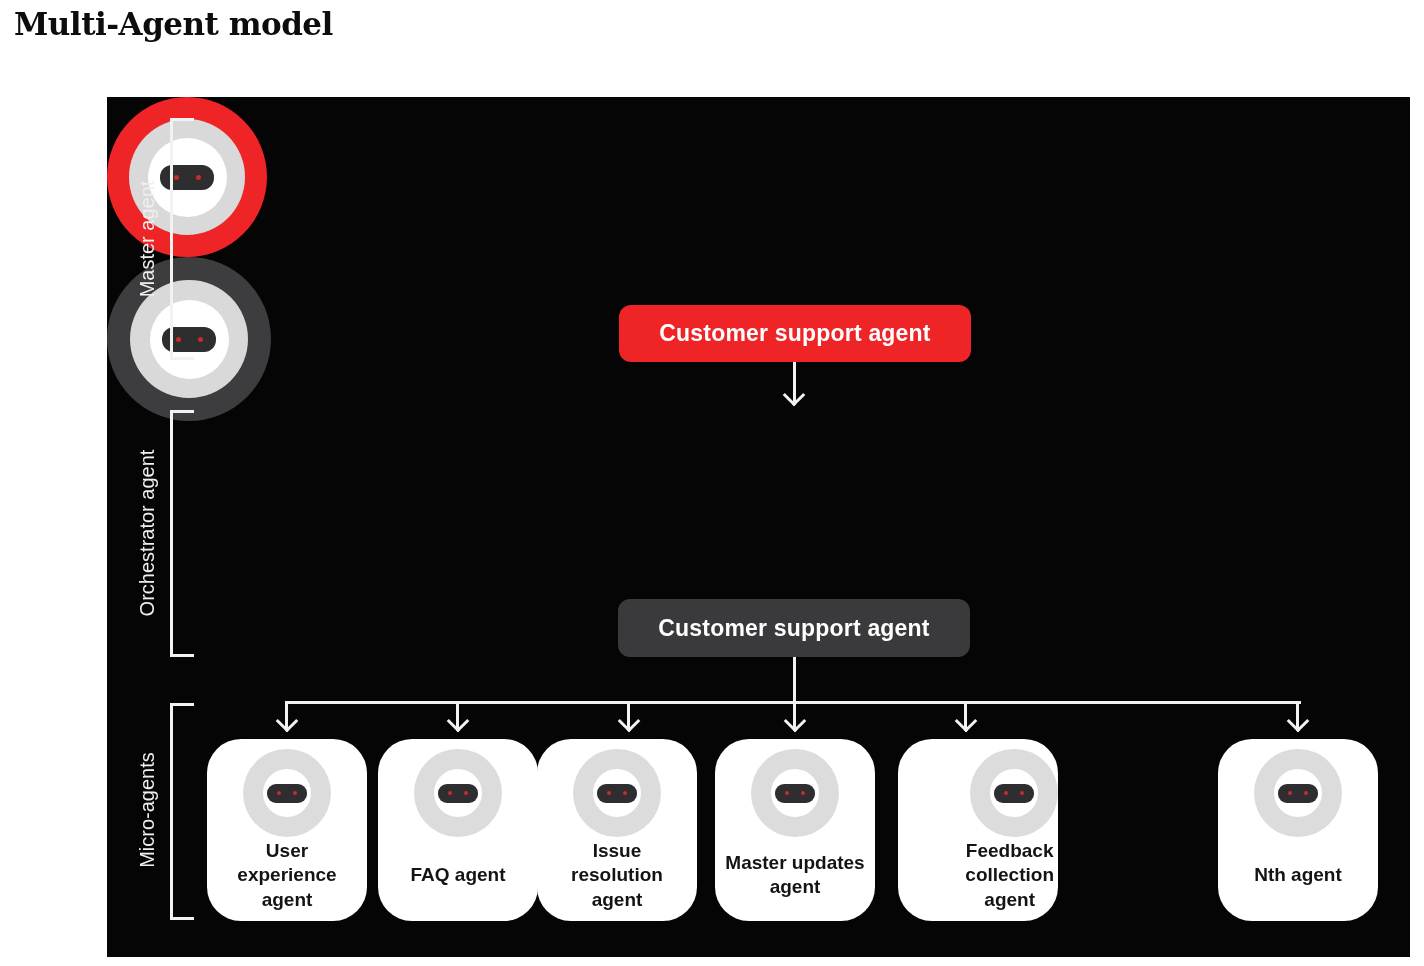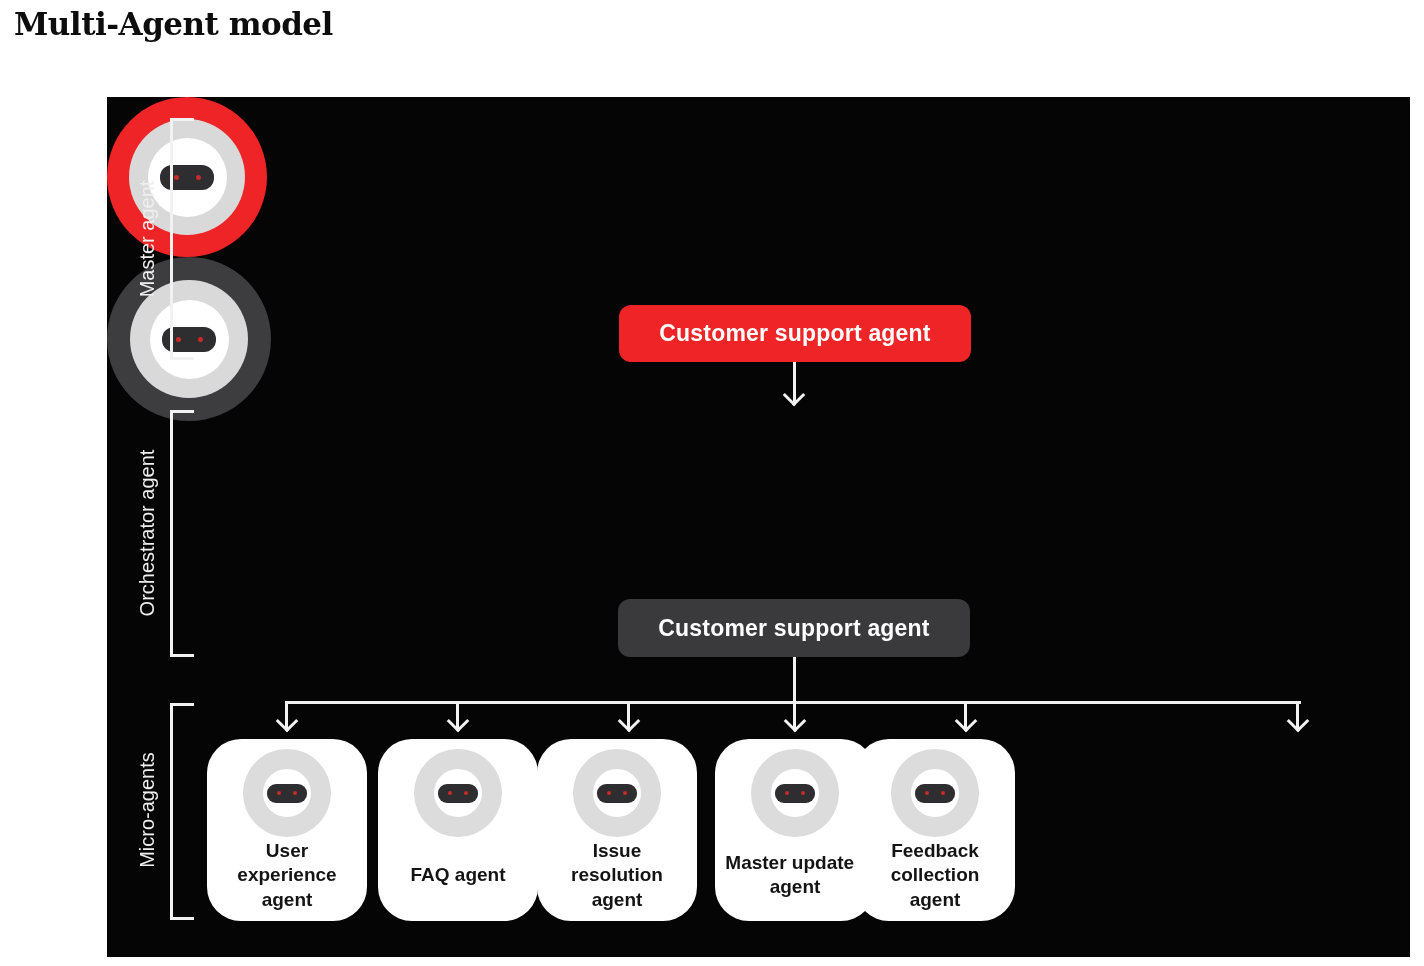--- a/index.html
+++ b/index.html
@@ -196,34 +196,45 @@
       <div class="visor">
             <div class="eye"></div>
             <div class="eye"></div>
           </div>
         </div>
       </div>
     <div class="card-label">Master updates
 agent</div>
   </div>
 
-  <div class="card" style="left:748px;">
+  <div class="card" style="left:791px;align-items:flex-end;">
     <div class="chip">
         <div class="chip-in">
       <div class="visor">
             <div class="eye"></div>
             <div class="eye"></div>
           </div>
         </div>
       </div>
     <div class="card-label">Feedback
 collection
 agent</div>
   </div>
 
   <div>
     
     
     
   </div>
 
+  <div class="card" style="left:1111px;">
+    <div class="chip">
+        <div class="chip-in">
+      <div class="visor">
+            <div class="eye"></div>
+            <div class="eye"></div>
+          </div>
+        </div>
+      </div>
+    <div class="card-label">Nth agent</div>
+  </div>
 
 </div>
 
 </body></html>

